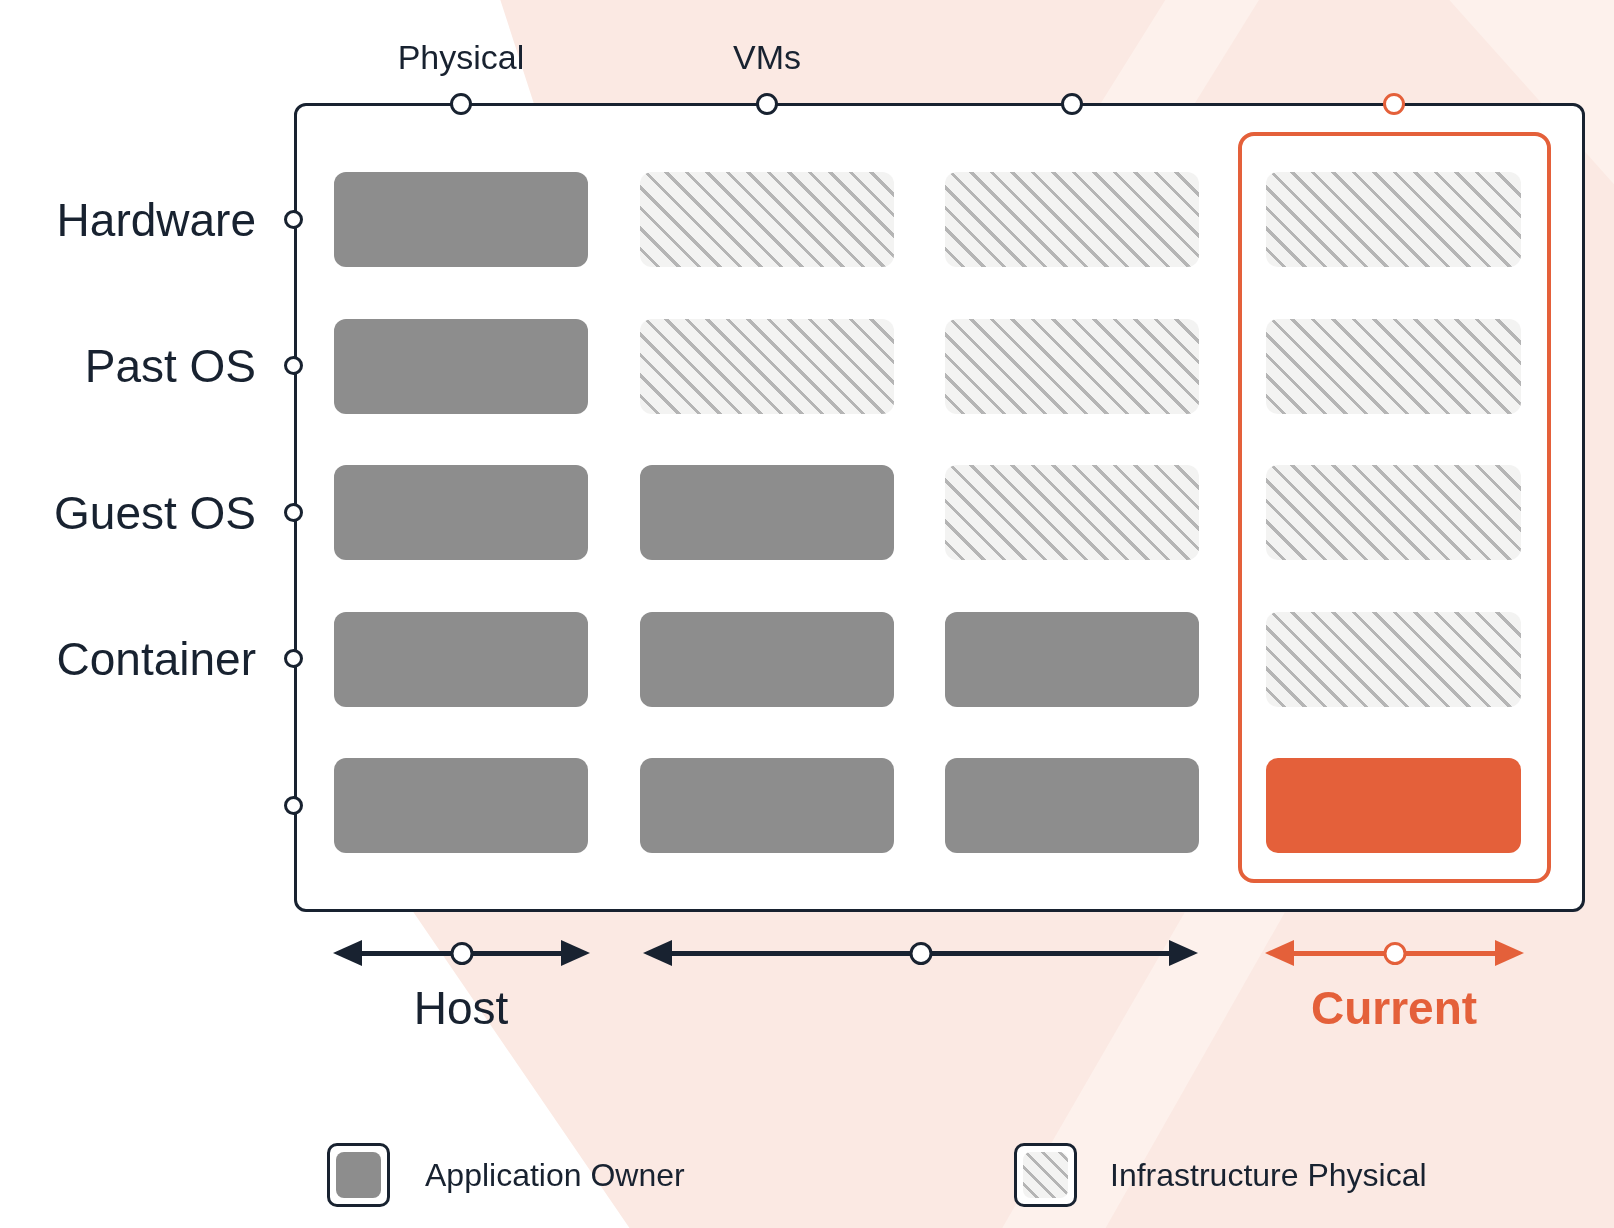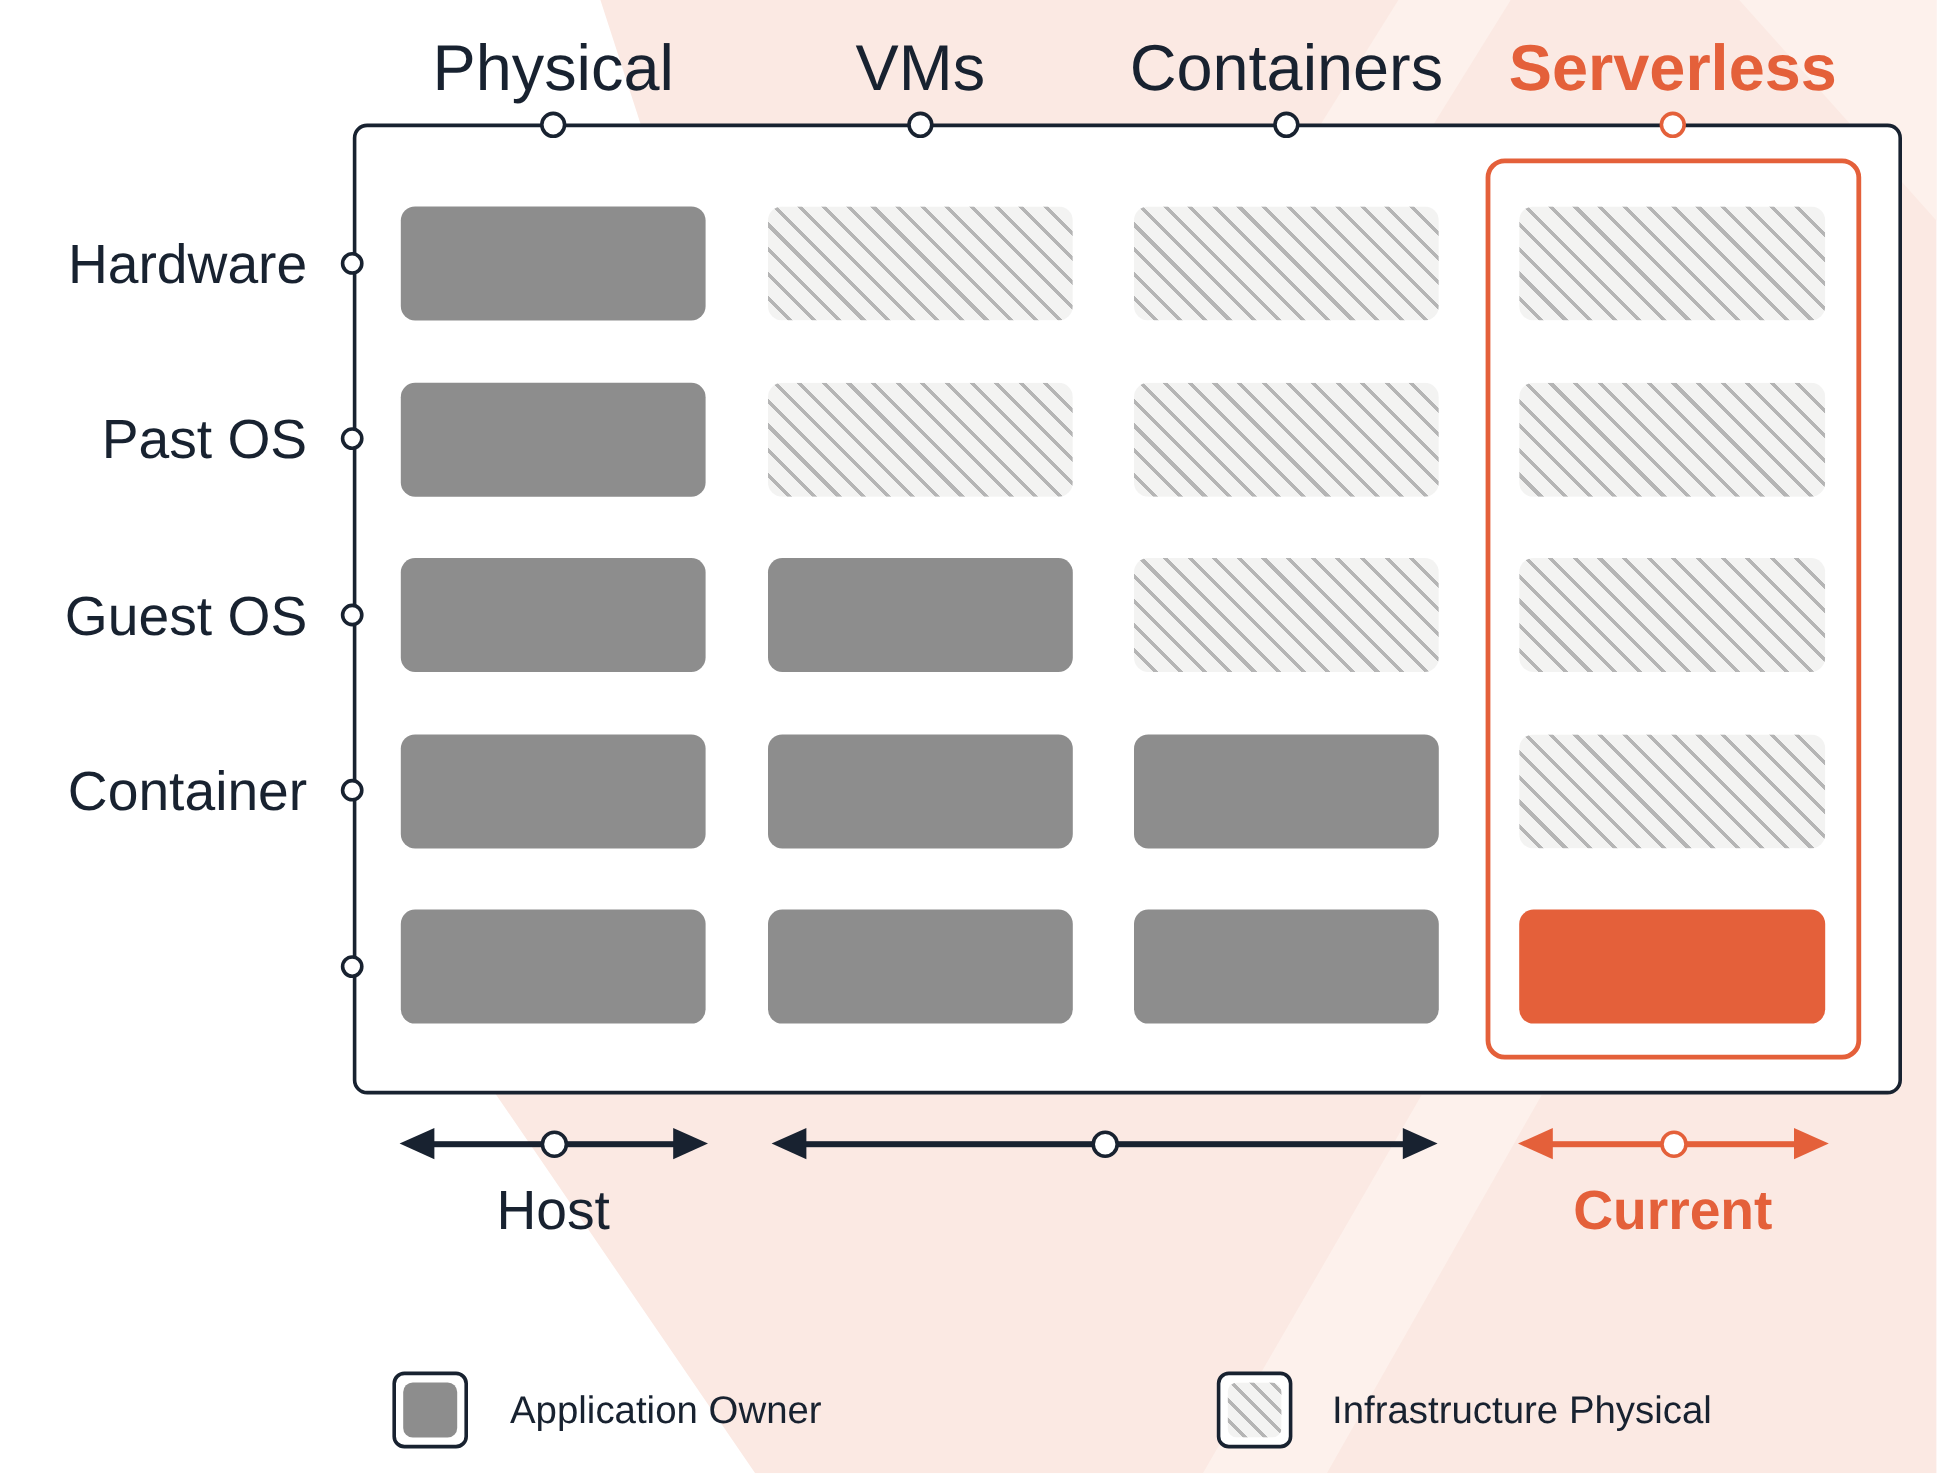--- a/index.html
+++ b/index.html
@@ -48,21 +48,21 @@
   .cell.owner_highlight{background:var(--orange);}
   
   .node{position:absolute;background:#ffffff;border:3px solid var(--ink);
     border-radius:50%;box-sizing:border-box;}
   .node.top{width:22px;height:22px;top:93px;}
   .node.left{width:19px;height:19px;left:284px;}
   .node.accent{border-color:var(--orange);}
   
   .col-header{
     position:absolute;top:30px;transform:translateX(-50%);
-    font-size:54px;line-height:54px;white-space:nowrap;color:var(--ink);text-align:center;
+    font-size:34px;line-height:54px;white-space:nowrap;color:var(--ink);text-align:center;
   }
   .col-header.accent{color:var(--orange);font-weight:bold;}
   .row-label{
     position:absolute;left:0;width:256px;text-align:right;
     font-size:46px;line-height:54px;white-space:nowrap;color:var(--ink);
   }
   
   .arrow{position:absolute;top:938px;height:32px;color:var(--ink);}
   .arrow.accent{color:var(--orange);}
   .arrow .shaft{position:absolute;left:24px;right:24px;top:13px;height:5px;background:currentColor;}
@@ -125,22 +125,20 @@
       <div class="cell owner" style="left: 945px; top: 758px; width: 254px; height: 95px;"></div>
       <div class="cell provider" style="left: 1266px; top: 172px; width: 255px; height: 95px;"></div>
       <div class="cell provider" style="left: 1266px; top: 318.5px; width: 255px; height: 95px;"></div>
       <div class="cell provider" style="left: 1266px; top: 465px; width: 255px; height: 95px;"></div>
       <div class="cell provider" style="left: 1266px; top: 611.5px; width: 255px; height: 95px;"></div>
       <div class="cell owner_highlight" style="left: 1266px; top: 758px; width: 255px; height: 95px;"></div>
     </div>
 
   <div class="col-header" style="left:461px">Physical</div>
   <div class="col-header" style="left:767px">VMs</div>
-  <div class="col-header" style="left:1072px">Containers</div>
-  <div class="col-header accent" style="left:1394px">Serverless</div>
 
   <div class="node top" style="left:450px"></div>
   <div class="node top" style="left:756px"></div>
   <div class="node top" style="left:1061px"></div>
   <div class="node top accent" style="left:1383px"></div>
 
   <div class="row-label" style="top:193px">Hardware</div>
   <div class="row-label" style="top:339px">Past OS</div>
   <div class="row-label" style="top:486px">Guest OS</div>
   <div class="row-label" style="top:632px">Container</div>

